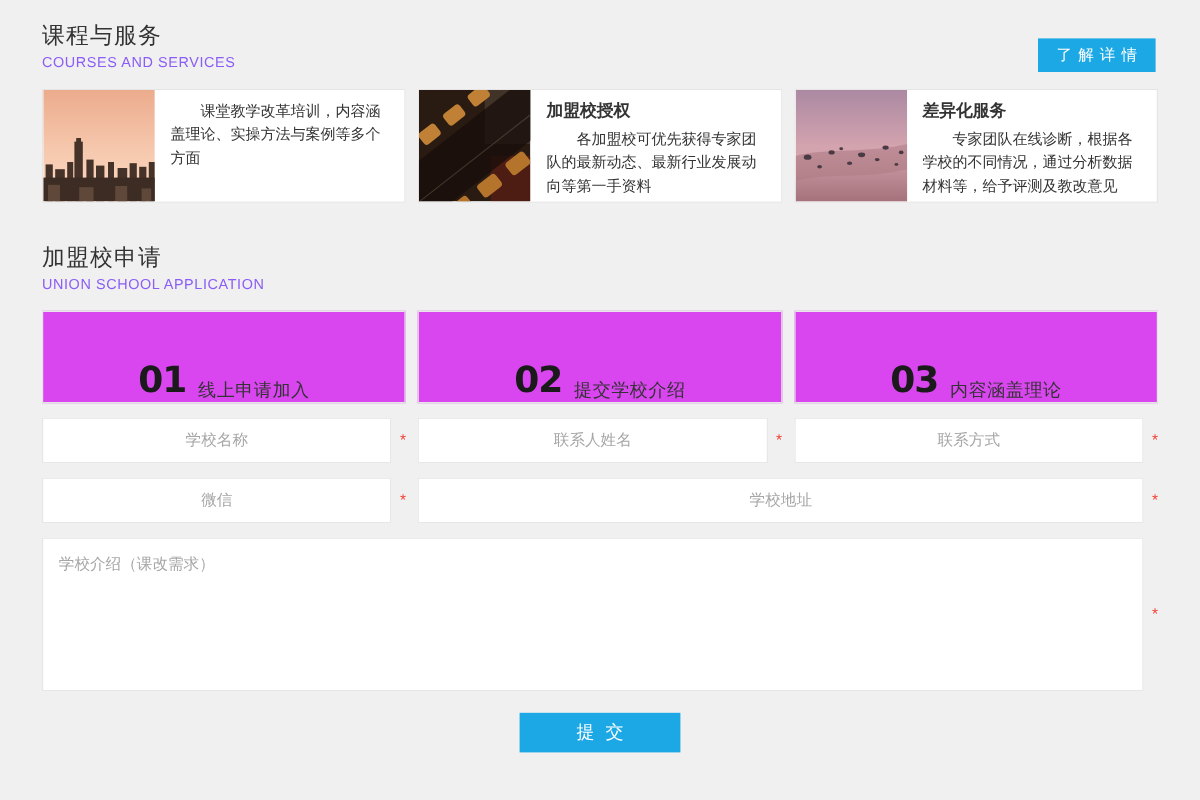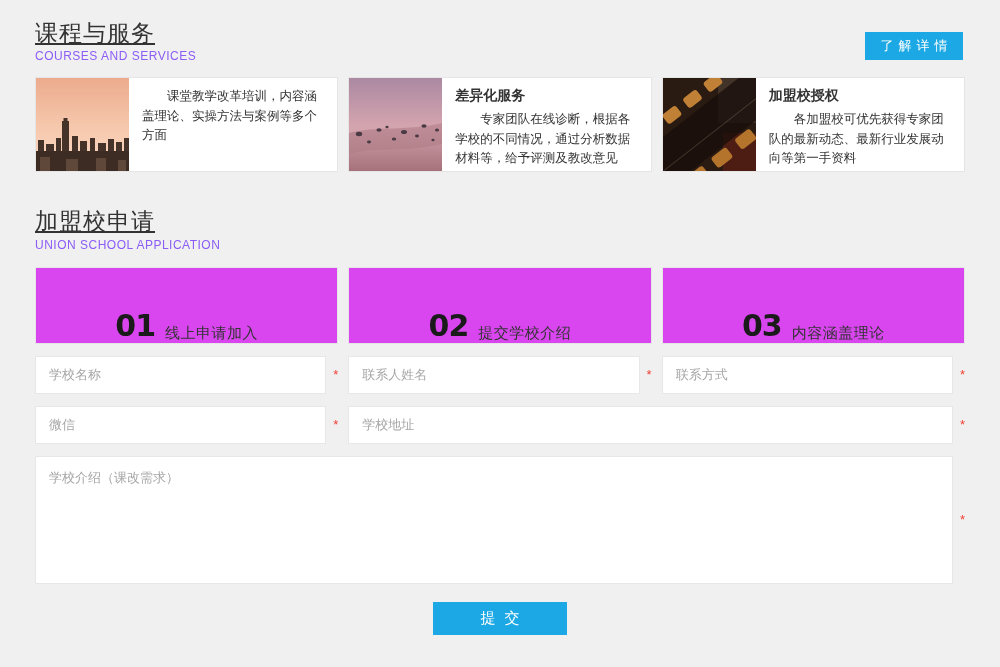--- a/index.html
+++ b/index.html
@@ -10,21 +10,21 @@
   *{margin:0;padding:0;box-sizing:border-box;}
   html,body{background:#fff;}
   body{font-family:"Liberation Sans","DejaVu Sans",sans-serif;}
   .page{
     width:1000px;height:667px;position:relative;overflow:hidden;
     background:var(--bg);margin:0 auto;
   }
   
   .section-head{display:flex;justify-content:space-between;align-items:flex-start;
     padding:20px 37px 0 35px;}
-  .head-titles .cn{font-size:23px;color:#333;font-weight:500;letter-spacing:1px;line-height:1.15;text-decoration:underline;}
+  .head-titles .cn{font-size:19px;color:#333;font-weight:500;letter-spacing:1px;line-height:1.15;}
   .head-titles .en{font-size:12px;color:#8b5cf6;letter-spacing:.5px;margin-top:3px;}
   .more-btn{
     margin-top:12px;background:var(--accent);color:#fff;border:none;cursor:pointer;
     width:98px;height:28px;font-size:13px;letter-spacing:5px;text-indent:5px;
     display:flex;align-items:center;justify-content:center;
   }
   
   .cards{margin:14px 35px 0;display:grid;grid-template-columns:repeat(3,1fr);gap:10px;}
   .card{background:#fff;border:1px solid #e5e5e5;height:95px;display:flex;overflow:hidden;}
   .card-img{flex:none;width:93px;height:93px;display:block;}
@@ -39,20 +39,21 @@
     font-family:"DejaVu Sans","Liberation Sans",sans-serif;}
   .step-label{font-size:15px;color:#333;margin-left:10px;letter-spacing:.5px;}
   
   .form{margin:12px 35px 0;display:grid;grid-template-columns:repeat(3,1fr);
     column-gap:10px;row-gap:12px;}
   .field{display:flex;align-items:center;min-width:0;}
   .field input{
     flex:1;min-width:0;height:38px;background:#fff;border:1px solid #e7e7e7;
     padding:0 13px;font-size:13px;color:#333;outline:none;
     font-family:"Liberation Sans","DejaVu Sans",sans-serif;
+    text-align:center;
   }
   .field textarea{
     flex:1;min-width:0;height:128px;background:#fff;border:1px solid #e7e7e7;
     padding:12px 13px;font-size:13px;color:#333;outline:none;resize:none;
     font-family:"Liberation Sans","DejaVu Sans",sans-serif;
   }
   .field ::placeholder{color:#a6a6a6;opacity:1;}
   .star{flex:none;width:12px;text-align:right;color:var(--star);font-size:13px;}
   .span-2{grid-column:2/4;}
   .span-3{grid-column:1/4;}
@@ -106,58 +107,20 @@
         <rect x="0" y="73" width="93" height="20" fill="#3c2c23"></rect>
         <g fill="#6b5242" opacity="0.75">
           <rect x="4" y="79" width="10" height="14"></rect>
             <rect x="30" y="81" width="12" height="12"></rect>
           <rect x="60" y="80" width="10" height="13"></rect>
             <rect x="82" y="82" width="8" height="11"></rect>
         </g>
       </svg>
       <div class="card-body">
         <div class="card-desc">课堂教学改革培训，内容涵盖理论、实操方法与案例等多个方面</div>
-      </div>
-    </div>
-
-    <div class="card">
-      <svg class="card-img" viewBox="0 0 93 93" xmlns="http://www.w3.org/2000/svg">
-        <defs>
-          <linearGradient id="sky2" x1="0" y1="0" x2="0" y2="1">
-            <stop offset="0" stop-color="#ab89a2"></stop>
-              <stop offset="0.5" stop-color="#d3a3ae"></stop>
-          </linearGradient>
-          <linearGradient id="dune1" x1="0" y1="0" x2="0" y2="1">
-            <stop offset="0" stop-color="#c08e98"></stop>
-              <stop offset="1" stop-color="#a87880"></stop>
-          </linearGradient>
-          <linearGradient id="dune2" x1="0" y1="0" x2="0" y2="1">
-            <stop offset="0" stop-color="#c2909a"></stop>
-              <stop offset="1" stop-color="#a5727c"></stop>
-          </linearGradient>
-        </defs>
-        <rect width="93" height="93" fill="url(#sky2)"></rect>
-        <path d="M0,55 C25,48 60,53 93,45 L93,93 L0,93 Z" fill="url(#dune1)"></path>
-        <path d="M0,76 C30,68 55,75 93,66 L93,93 L0,93 Z" fill="url(#dune2)"></path>
-        <g fill="#4a3a44">
-          <ellipse cx="10" cy="56" rx="3.2" ry="2.2"></ellipse>
-            <ellipse cx="30" cy="52" rx="2.6" ry="1.8"></ellipse>
-          <ellipse cx="55" cy="54" rx="3" ry="2"></ellipse>
-            <ellipse cx="75" cy="48" rx="2.6" ry="1.8"></ellipse>
-          <ellipse cx="88" cy="52" rx="2" ry="1.5"></ellipse>
-            <ellipse cx="20" cy="64" rx="2" ry="1.4"></ellipse>
-          <ellipse cx="45" cy="61" rx="2.2" ry="1.5"></ellipse>
-            <ellipse cx="68" cy="58" rx="2" ry="1.4"></ellipse>
-          <ellipse cx="38" cy="49" rx="1.6" ry="1.2"></ellipse>
-            <ellipse cx="84" cy="62" rx="1.6" ry="1.2"></ellipse>
-        </g>
-      </svg>
-      <div class="card-body">
-        <div class="card-title">差异化服务</div>
-        <div class="card-desc">专家团队在线诊断，根据各学校的不同情况，通过分析数据材料等，给予评测及教改意见</div>
       </div>
     </div>
 
     <div class="card">
       <svg class="card-img" viewBox="0 0 93 93" xmlns="http://www.w3.org/2000/svg">
         <rect width="93" height="93" fill="#2a1b12"></rect>
         <rect x="55" y="0" width="38" height="45" fill="#8a7a6a" opacity="0.25"></rect>
         <rect x="60" y="55" width="33" height="38" fill="#6a1f16" opacity="0.55"></rect>
         <g transform="rotate(-38 46 46)">
           <rect x="-30" y="28" width="160" height="44" fill="#170e0a" opacity="0.75"></rect>
@@ -176,20 +139,58 @@
           </g>
           <line x1="-20" y1="55" x2="120" y2="55" stroke="#7a6a58" stroke-width="1" opacity="0.4"></line>
         </g>
       </svg>
       <div class="card-body">
         <div class="card-title">加盟校授权</div>
         <div class="card-desc">各加盟校可优先获得专家团队的最新动态、最新行业发展动向等第一手资料</div>
       </div>
     </div>
 
+    <div class="card">
+      <svg class="card-img" viewBox="0 0 93 93" xmlns="http://www.w3.org/2000/svg">
+        <defs>
+          <linearGradient id="sky2" x1="0" y1="0" x2="0" y2="1">
+            <stop offset="0" stop-color="#ab89a2"></stop>
+              <stop offset="0.5" stop-color="#d3a3ae"></stop>
+          </linearGradient>
+          <linearGradient id="dune1" x1="0" y1="0" x2="0" y2="1">
+            <stop offset="0" stop-color="#c08e98"></stop>
+              <stop offset="1" stop-color="#a87880"></stop>
+          </linearGradient>
+          <linearGradient id="dune2" x1="0" y1="0" x2="0" y2="1">
+            <stop offset="0" stop-color="#c2909a"></stop>
+              <stop offset="1" stop-color="#a5727c"></stop>
+          </linearGradient>
+        </defs>
+        <rect width="93" height="93" fill="url(#sky2)"></rect>
+        <path d="M0,55 C25,48 60,53 93,45 L93,93 L0,93 Z" fill="url(#dune1)"></path>
+        <path d="M0,76 C30,68 55,75 93,66 L93,93 L0,93 Z" fill="url(#dune2)"></path>
+        <g fill="#4a3a44">
+          <ellipse cx="10" cy="56" rx="3.2" ry="2.2"></ellipse>
+            <ellipse cx="30" cy="52" rx="2.6" ry="1.8"></ellipse>
+          <ellipse cx="55" cy="54" rx="3" ry="2"></ellipse>
+            <ellipse cx="75" cy="48" rx="2.6" ry="1.8"></ellipse>
+          <ellipse cx="88" cy="52" rx="2" ry="1.5"></ellipse>
+            <ellipse cx="20" cy="64" rx="2" ry="1.4"></ellipse>
+          <ellipse cx="45" cy="61" rx="2.2" ry="1.5"></ellipse>
+            <ellipse cx="68" cy="58" rx="2" ry="1.4"></ellipse>
+          <ellipse cx="38" cy="49" rx="1.6" ry="1.2"></ellipse>
+            <ellipse cx="84" cy="62" rx="1.6" ry="1.2"></ellipse>
+        </g>
+      </svg>
+      <div class="card-body">
+        <div class="card-title">差异化服务</div>
+        <div class="card-desc">专家团队在线诊断，根据各学校的不同情况，通过分析数据材料等，给予评测及教改意见</div>
+      </div>
+    </div>
+
   </div>
 
   <div class="section-head" style="padding-top:36px;">
     <div class="head-titles">
       <div class="cn">加盟校申请</div>
       <div class="en">UNION SCHOOL APPLICATION</div>
     </div>
   </div>
 
   <div class="steps">

